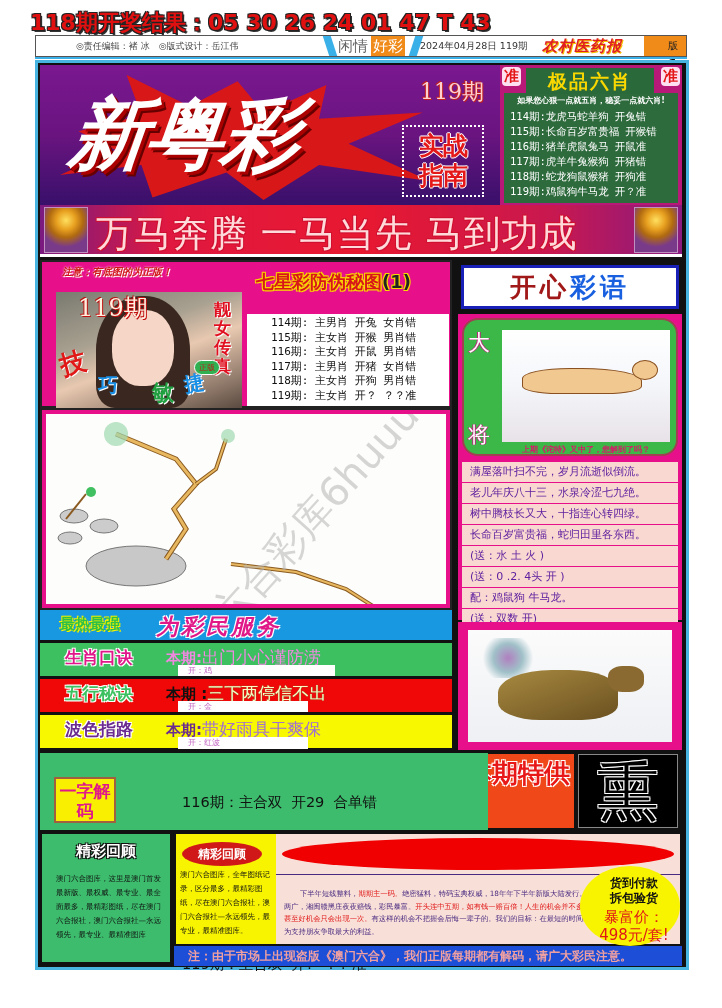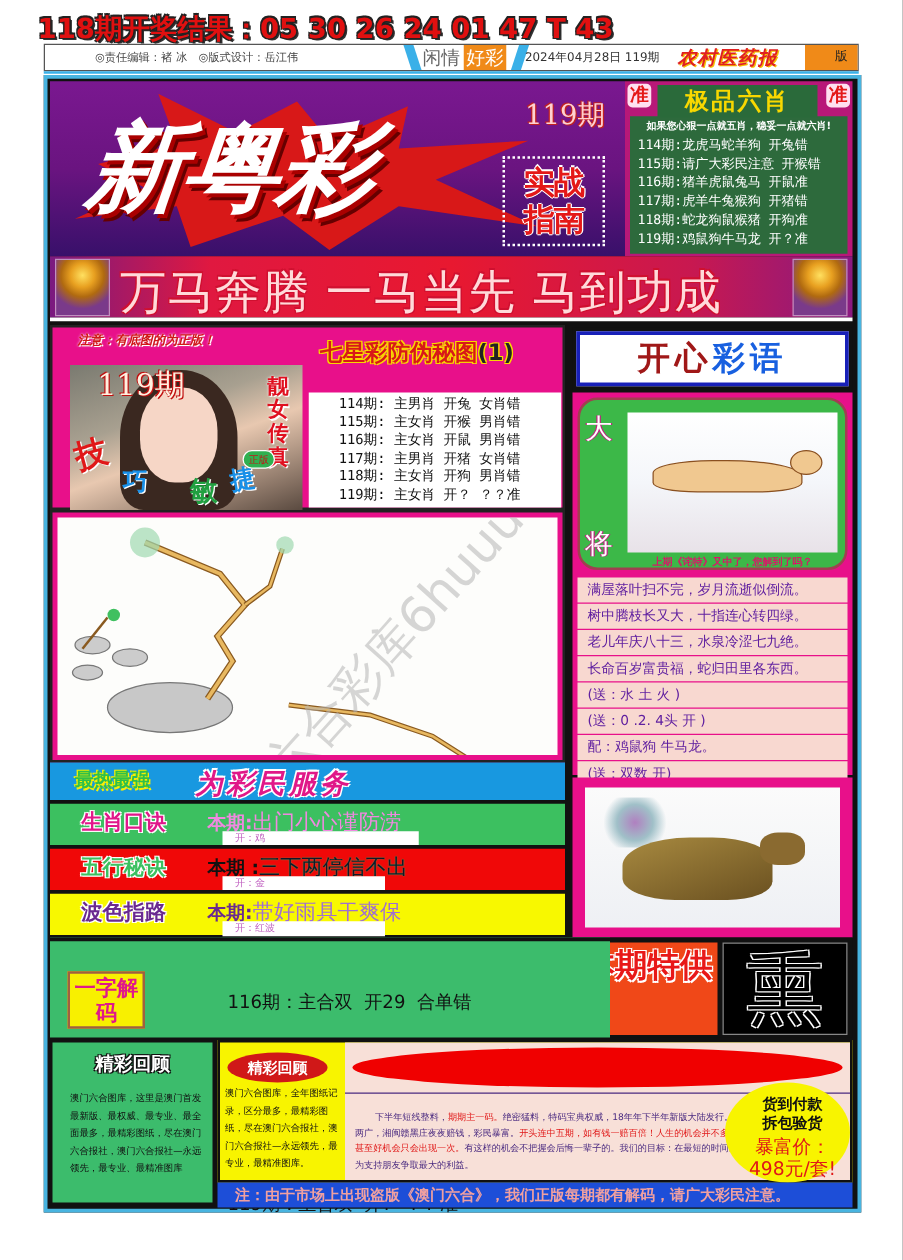--- a/index.html
+++ b/index.html
@@ -95,21 +95,21 @@
 #hot .a{position:absolute;left:20px;top:5px;font-size:15px;font-weight:900;color:#30c048;text-shadow:-1px -1px 0 #f8f000,1px 1px 0 #f8f000;}
 #hot .b{position:absolute;left:116px;top:2px;font-size:22px;font-weight:900;font-style:italic;color:#e01888;letter-spacing:3px;text-shadow:-1px -1px 0 #fff,1px 1px 0 #fff,1px -1px 0 #fff,-1px 1px 0 #fff;}
 .tip3{position:absolute;left:40px;width:412px;height:36px;border-top:3px solid #111;}
 .tip3 .lbl{position:absolute;left:25px;top:3px;font-size:17px;font-weight:900;text-shadow:-1px -1px 0 #fff,1px 1px 0 #fff,1px -1px 0 #fff,-1px 1px 0 #fff;text-align:center;}
 .tip3 .cur{position:absolute;left:126px;top:3px;font-size:15px;font-weight:bold;white-space:nowrap;}
 .tip3 .cur .v{font-size:17px;font-weight:normal;}
 .tip3 .kai{position:absolute;left:138px;top:22px;height:12px;width:130px;background:#fff;font-size:8px;color:#c060c0;padding-left:10px;line-height:12px;}
 #t1{top:640px;background:#3cc060;}
 #t1 .lbl{color:#e0188a;} #t1 .cur{color:#f088e0;} #t1 .kai{width:157px;}
 #t2{top:676px;background:#f00808;}
-#t2 .lbl{color:#3cc060;} #t2 .cur{color:#111;} #t2 .cur .v{color:#0f172a;text-shadow:0 0 1px #3cc060;}
+#t2 .lbl{color:#3cc060;} #t2 .cur{color:#111;} #t2 .cur .v{color:#fef9c3;text-shadow:0 0 1px #3cc060;}
 #t3{top:712px;background:#f8f800;}
 #t3 .lbl{color:#6a2a90;} #t3 .cur{color:#6a2a90;} #t3 .cur .v{color:#a070d0;}
 #decode{left:40px;top:750px;width:448px;height:80px;background:#3cbc6c;border-top:3px solid #111;}
 #decode .lbl{position:absolute;left:14px;top:24px;width:62px;height:46px;background:#f8f000;border:2px solid #a06040;text-align:center;font-size:17px;line-height:20px;font-weight:900;color:#e0188a;padding-top:2px;}
 #decode .rows{position:absolute;left:142px;top:4px;font-size:14.5px;line-height:18px;color:#111;white-space:pre;font-family:"DejaVu Sans",sans-serif;}
 
 #rev1{left:40px;top:832px;width:132px;height:132px;background:#3cbc6c;border:2px solid #111;}
 #rev1 .h{position:absolute;left:0;width:100%;top:8px;text-align:center;font-size:15px;font-weight:900;color:#fff;text-shadow:-1px -1px 0 #111,1px 1px 0 #111,1px -1px 0 #111,-1px 1px 0 #111;}
 #rev1 .p{position:absolute;left:14px;top:38px;width:112px;font-size:7.5px;line-height:14px;color:#111;}
 #rev2{left:174px;top:832px;width:508px;height:114px;background:#f8f400;border:2px solid #111;}
@@ -153,21 +153,21 @@
   <div class="guide">实战指南</div>
 </div>
 
 <div id="six" class="abs">
   <span class="corner" style="left:2px">准</span>
   <span class="corner" style="right:2px">准</span>
   <div class="body">
     <div class="tip">如果您心狠一点就五肖，稳妥一点就六肖!</div>
     <div class="rows">
       <div><span>114期:</span><span>龙虎马蛇羊狗</span><span class="k">开兔错</span></div>
-      <div><span>115期:</span><span>请广大彩民注意</span><span class="k">开猴错</span></div>
+      <div><span>115期:</span><span>长命百岁富贵福</span><span class="k">开猴错</span></div>
       <div><span>116期:</span><span>猪羊虎鼠兔马</span><span class="k">开鼠准</span></div>
       <div><span>117期:</span><span>虎羊牛兔猴狗</span><span class="k">开猪错</span></div>
       <div><span>118期:</span><span>蛇龙狗鼠猴猪</span><span class="k">开狗准</span></div>
       <div><span>119期:</span><span>鸡鼠狗牛马龙</span><span class="k">开？准</span></div>
     </div>
   </div>
   <div class="head">极品六肖</div>
 </div>
 
 <div id="slogan" class="abs">
@@ -233,22 +233,22 @@
       <div class="chh"></div>
     </div>
     <span class="c1">大</span>
     <span class="c2">将</span>
     <div class="cap">上期《诧特》又中了，您解到了吗？</div>
   </div>
 </div>
 
 <div id="poem" class="abs">
   <div class="row">满屋落叶扫不完，岁月流逝似倒流。</div>
+  <div class="row">老儿年庆八十三，水泉冷涩七九绝。</div>
   <div class="row">树中腾枝长又大，十指连心转四绿。</div>
-  <div class="row">老儿年庆八十三，水泉冷涩七九绝。</div>
   <div class="row">长命百岁富贵福，蛇归田里各东西。</div>
   <div class="row">(送：水 土 火 )</div>
   <div class="row">(送：0 .2. 4头 开 )</div>
   <div class="row">配：鸡鼠狗 牛马龙。</div>
   <div class="row">(送：双数 开)</div>
 </div>
 
 <div id="ox" class="abs">
   <div class="pic">
     <div class="tree"></div>

